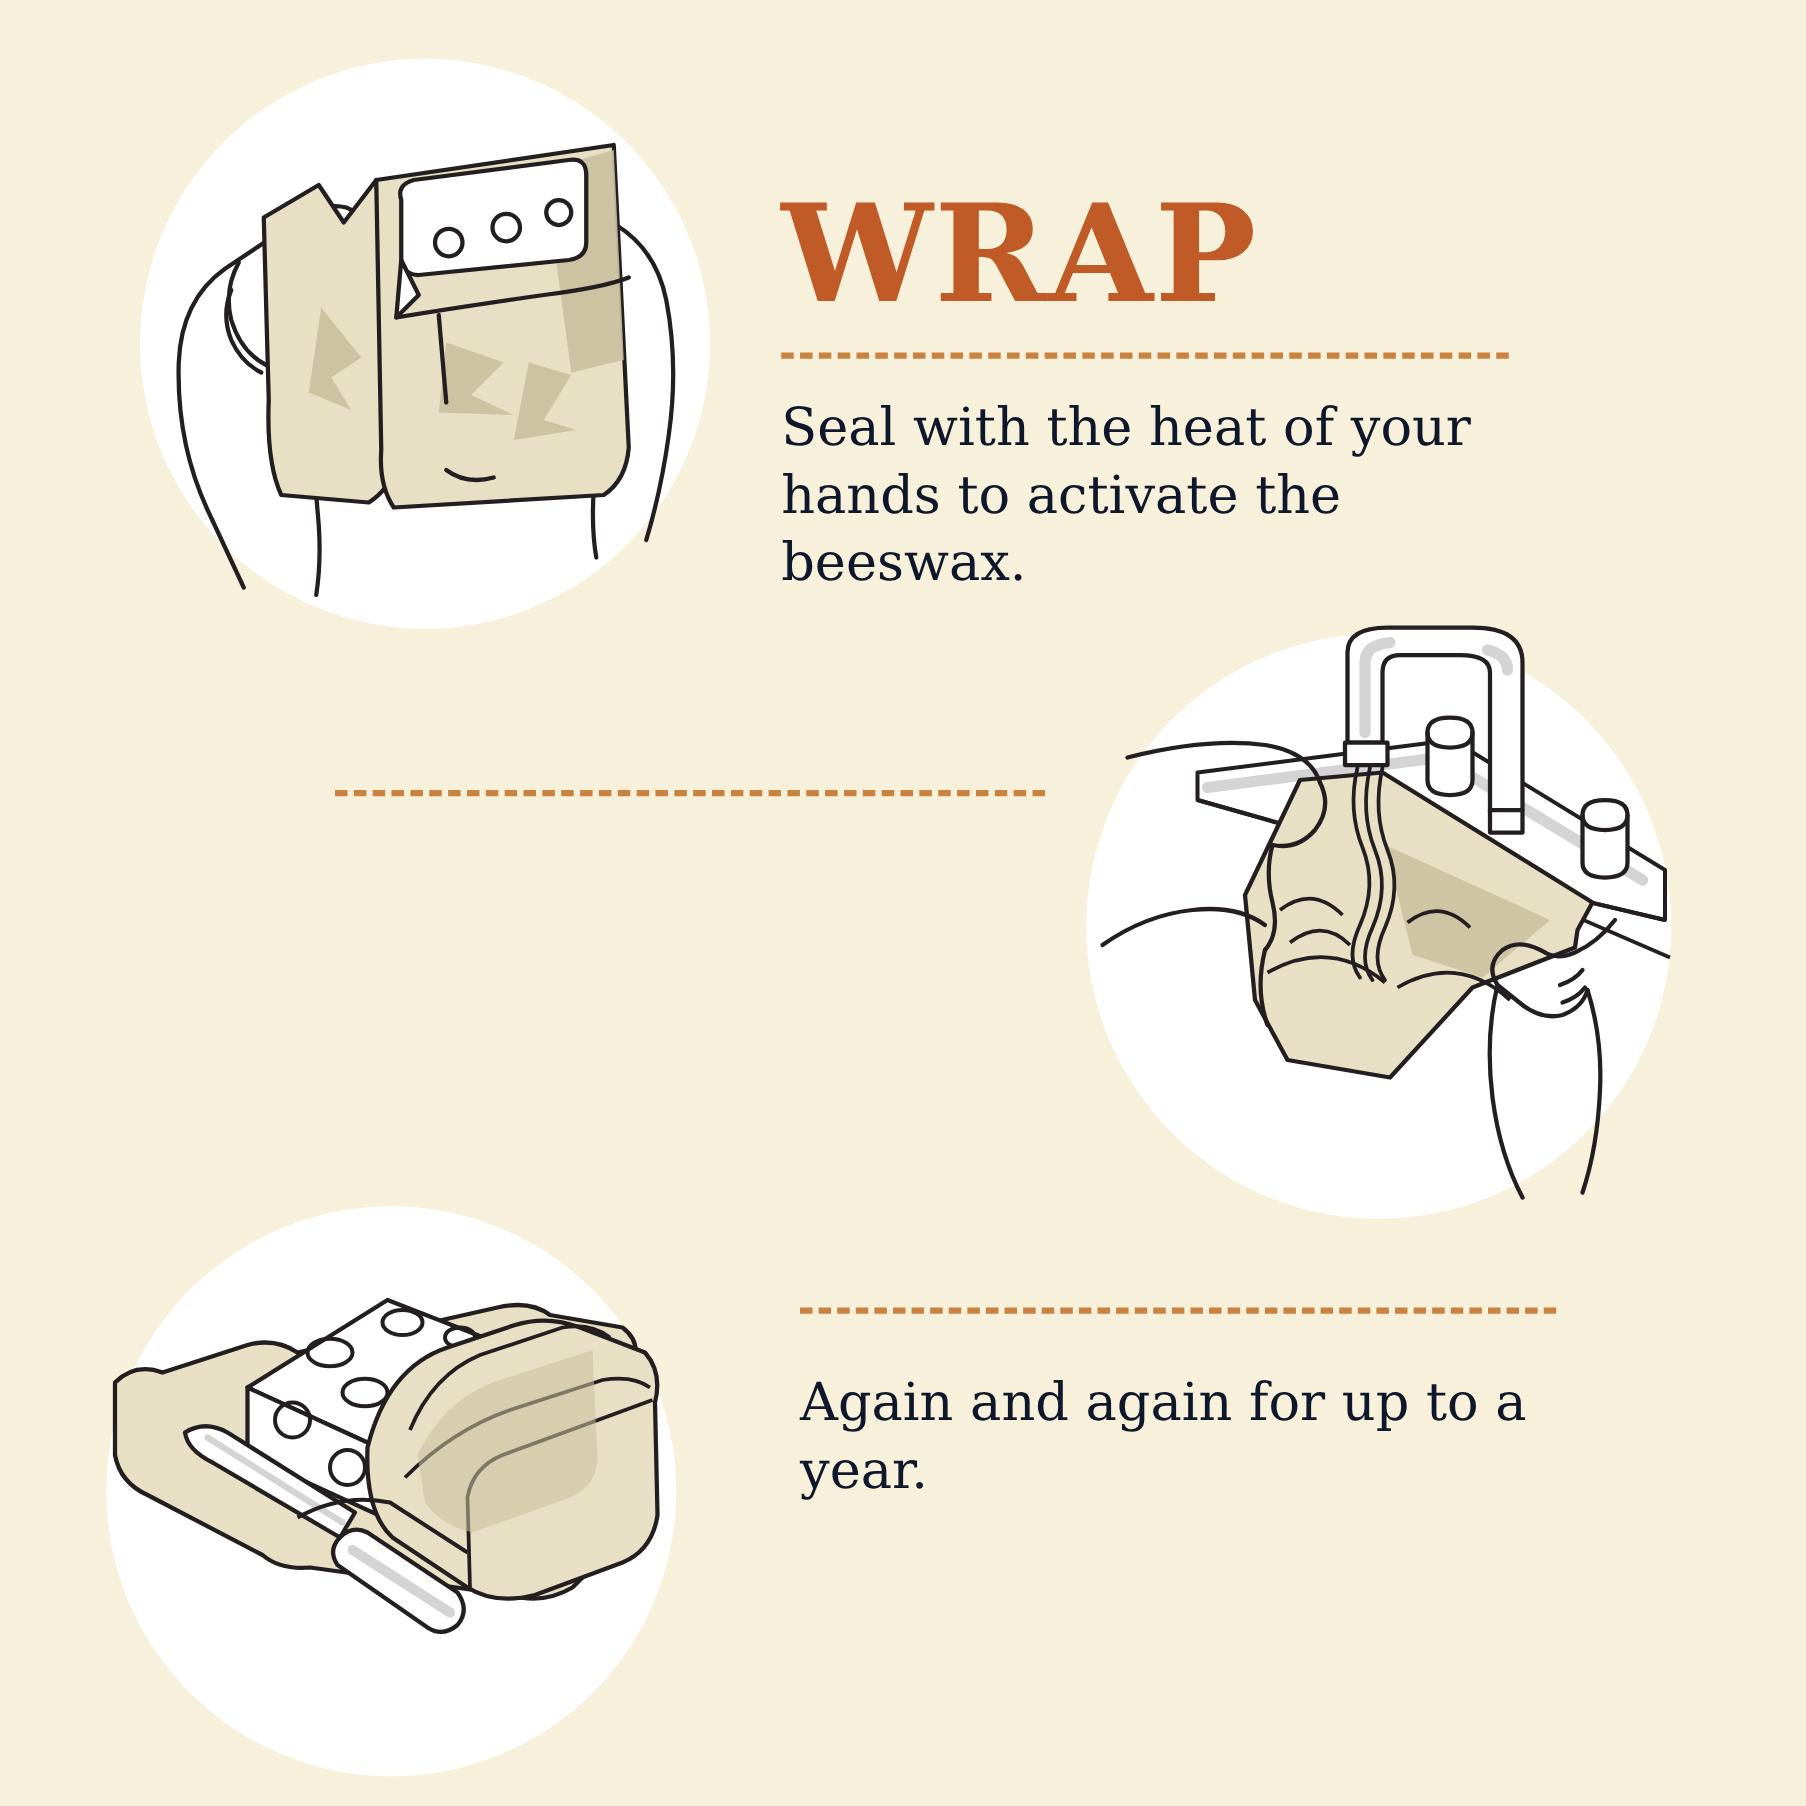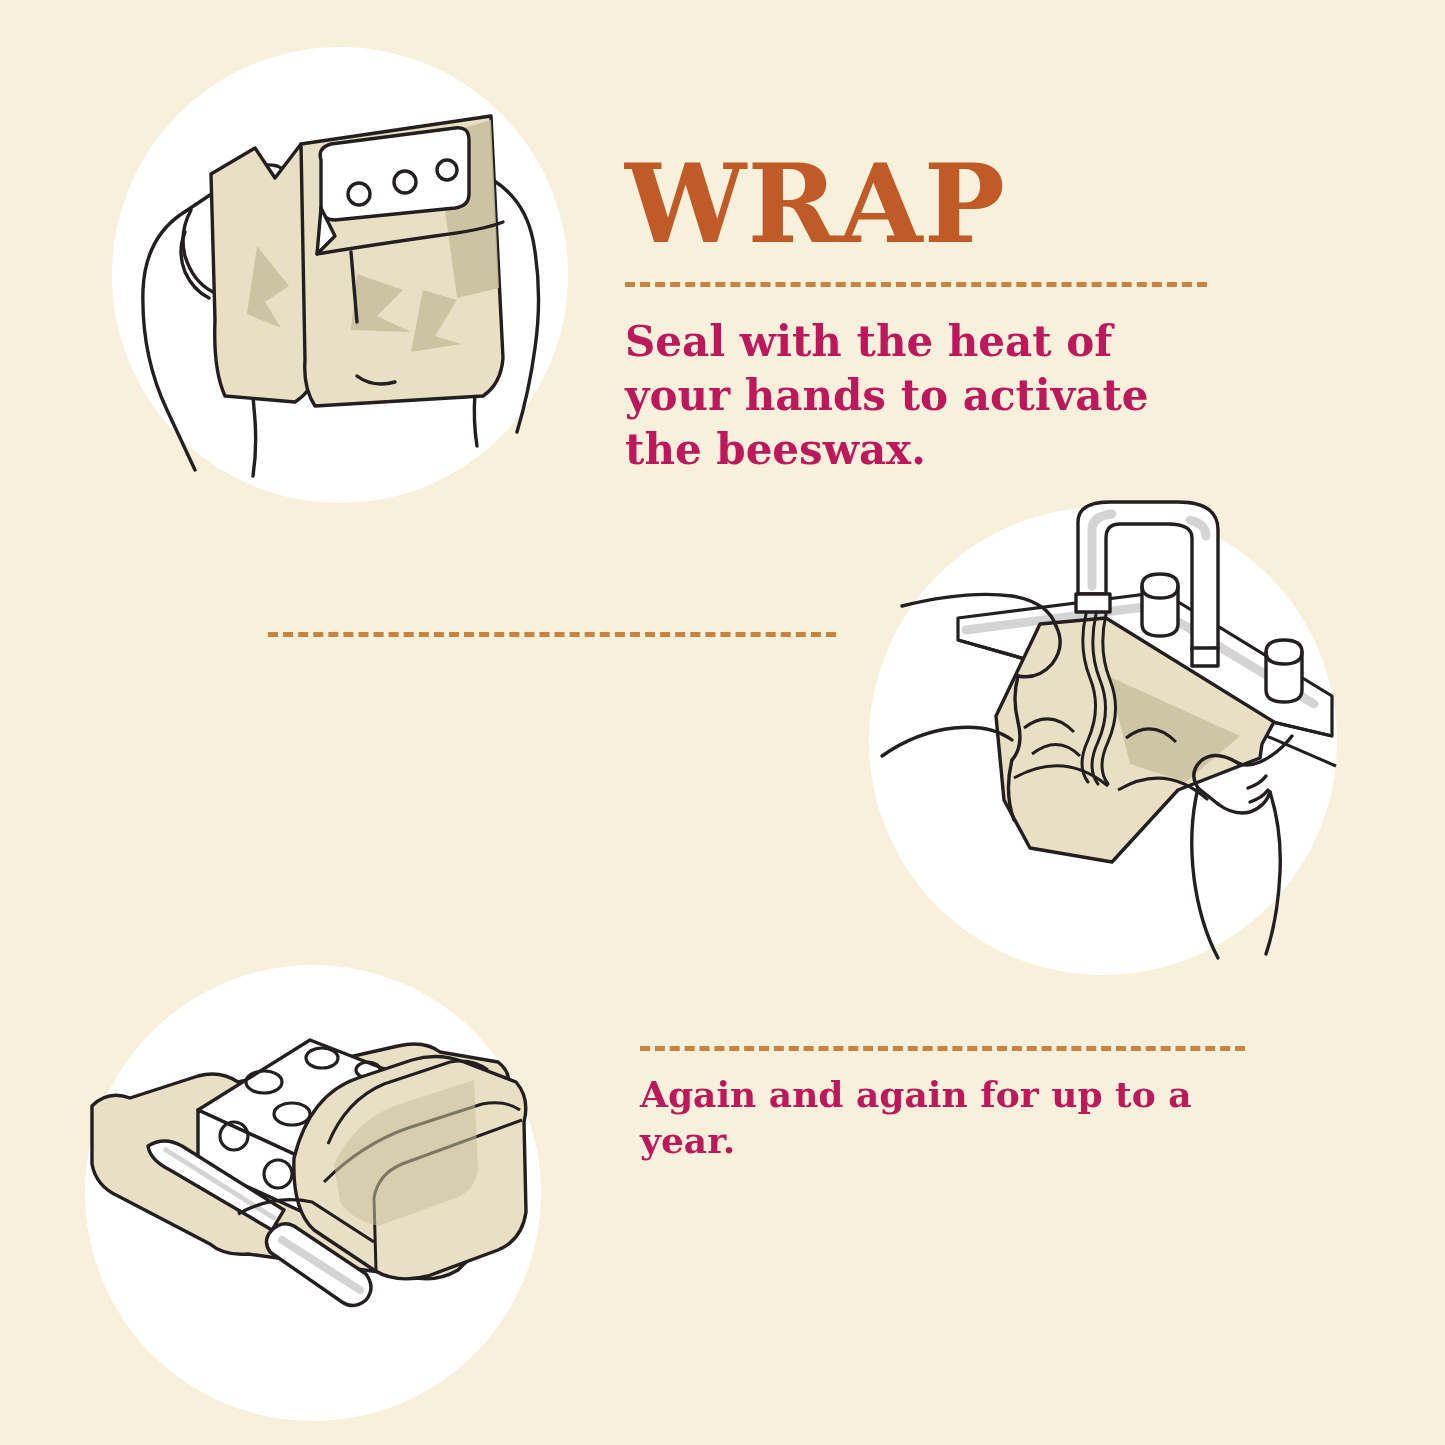--- a/index.html
+++ b/index.html
@@ -45,22 +45,22 @@
     white-space: nowrap;
   }
   .rule {
     height: 0;
     border: 0;
     border-top: 5px dashed #C9823F;
     margin: 0;
   }
   .body-text {
     font-family: "DejaVu Serif", serif;
-    font-weight: 700;
-    color: #be185d;
+    font-weight: 400;
+    color: #0f172a;
     margin: 0;
   }
 
   
   #step-wrap .illus { left: 105px; top: 40px; }
   #step-wrap .text-block { left: 625px; top: 150px; width: 600px; }
   #step-wrap .heading { font-size: 108px; }
   #step-wrap .rule { width: 582px; margin-top: 24px; }
   #step-wrap .body-text {
     font-size: 42px;
@@ -80,23 +80,23 @@
     margin-top: 28px;
     text-align: left;
   }
 
   
   #step-reuse .illus { left: 78px; top: 958px; }
   #step-reuse .text-block { left: 640px; top: 1022px; width: 610px; }
   #step-reuse .heading { font-size: 108px; }
   #step-reuse .rule { width: 605px; margin-top: 24px; }
   #step-reuse .body-text {
-    font-size: 36px;
+    font-size: 42px;
     line-height: 1.28;
-    margin-top: 20px;
+    margin-top: 44px;
     width: 600px;
   }
 </style>
 </head>
 <body>
 
 <div class="poster">
 
   <section class="step" id="step-wrap">
 

